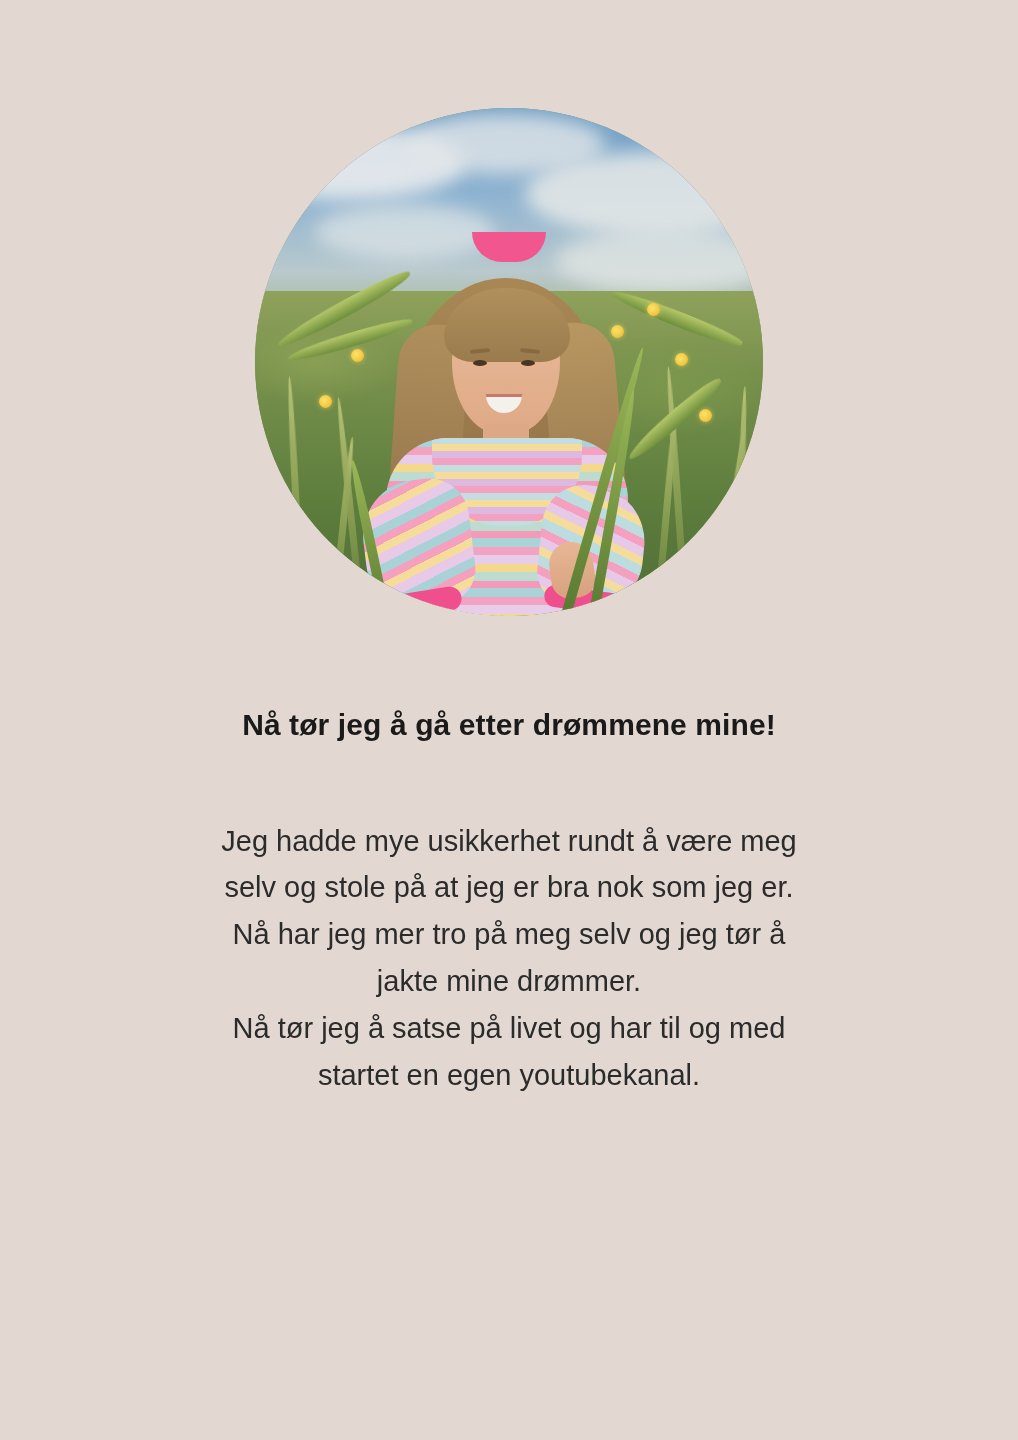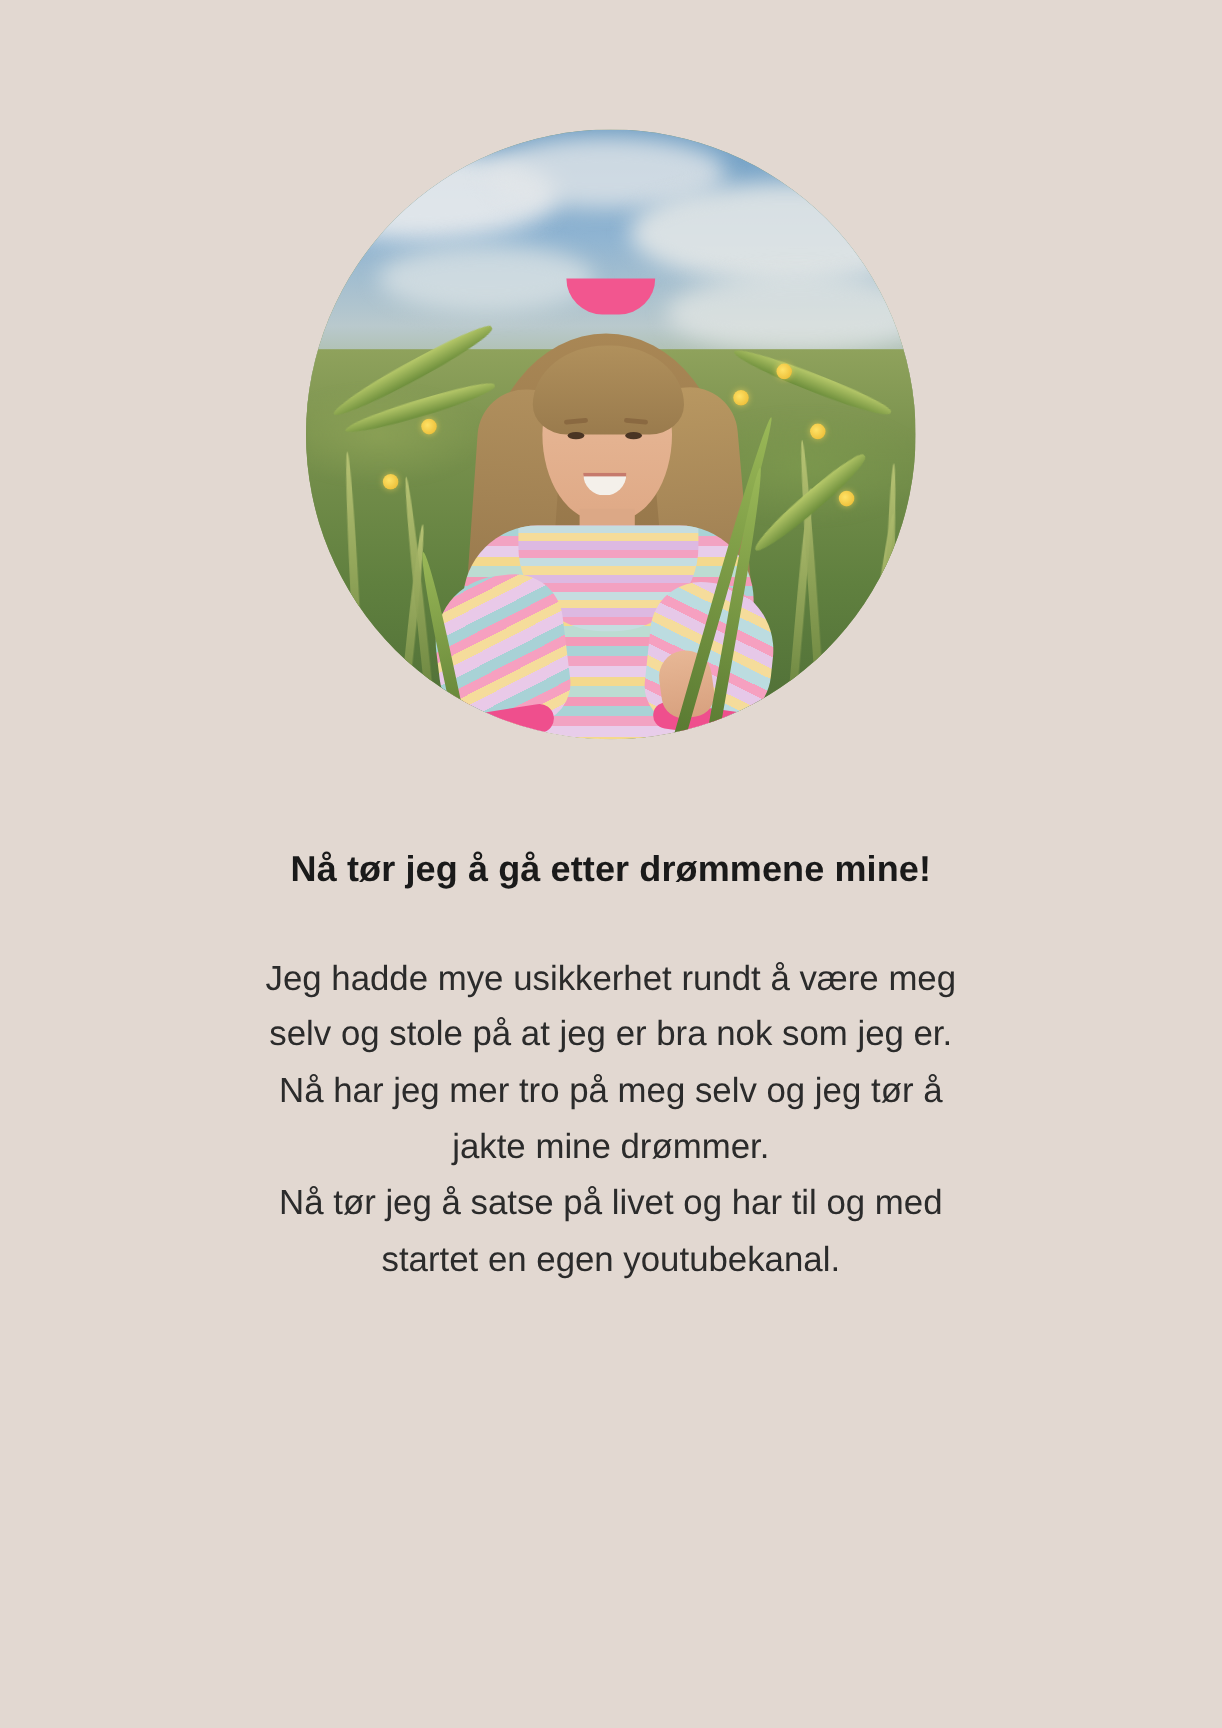--- a/index.html
+++ b/index.html
@@ -290,21 +290,21 @@
     width: 560px;
     text-align: center;
     font-size: 30px;
     line-height: 1.55;
     font-weight: bold;
     color: #1a1a1a;
     letter-spacing: 0.1px;
   }
 
   .body-copy {
-    margin-top: 44px;
+    margin-top: 69px;
     width: 590px;
     text-align: center;
     font-size: 29px;
     line-height: 1.62;
     color: #2b2b2b;
     font-weight: 400;
     white-space: pre-line;
   }
 
   .attribution {

